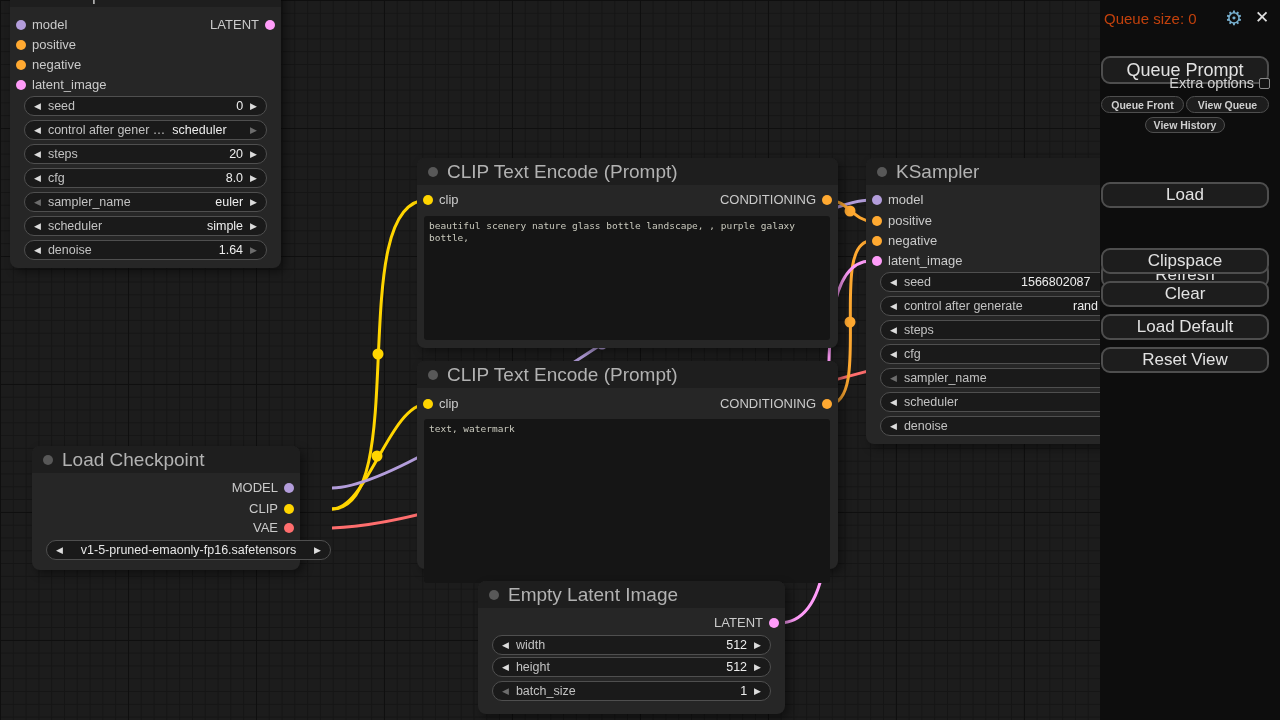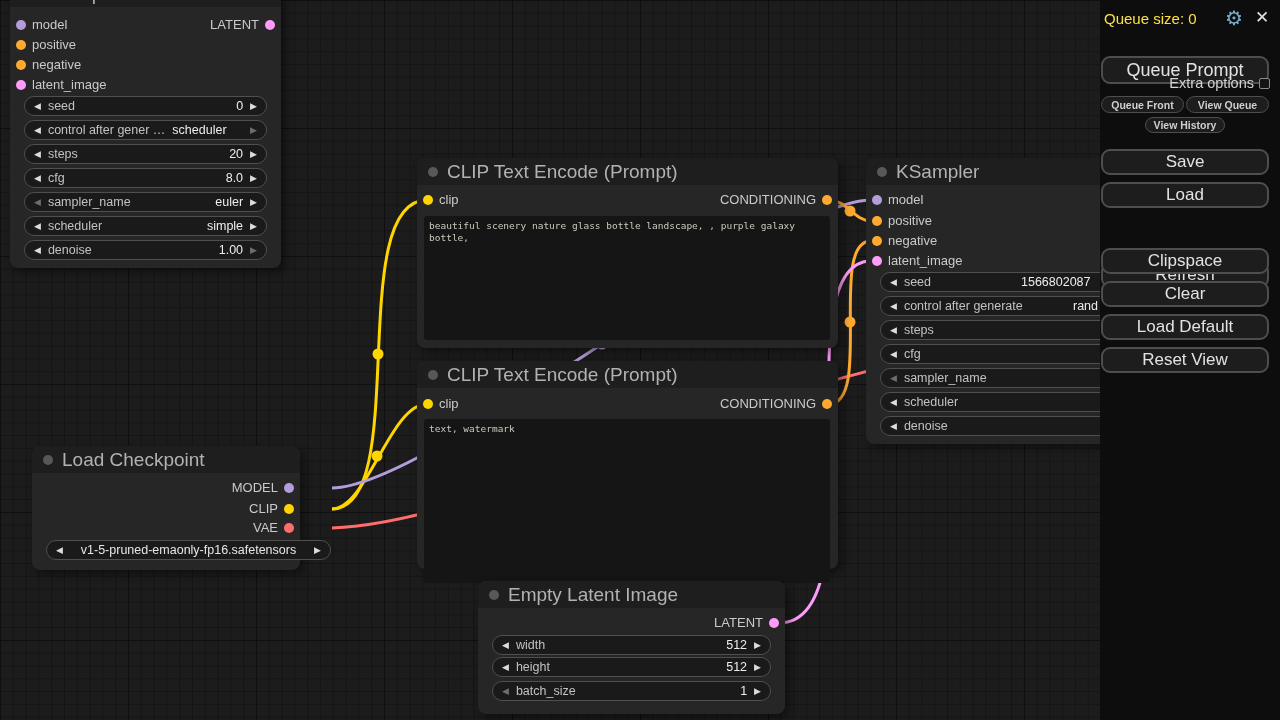--- a/index.html
+++ b/index.html
@@ -53,21 +53,21 @@
   .textarea {
     position:absolute; left:7px; right:8px; background:#151515; border-radius:3px;
     font-family:"DejaVu Sans Mono", monospace; font-size:9.5px; line-height:11.5px;
     color:#c9c9bd; padding:4px 5px; white-space:pre-wrap;
   }
   
   #menu-panel {
     position:absolute; right:0; top:0; width:180px; height:720px;
     background:#0d0d0d; z-index:5; color:#cccccc;
   }
-  .queue-size { position:absolute; left:4px; top:10px; font-size:15px; color:#fde047; }
+  .queue-size { position:absolute; left:4px; top:10px; font-size:15px; color:#c2410c; }
   .gear { position:absolute; left:125px; top:7px; font-size:20px; color:#76aecd;
     line-height:22px; cursor:pointer; }
   .close-x { position:absolute; left:155px; top:7px; font-size:17px; color:#e0e0e0;
     line-height:22px; cursor:pointer; }
   .btn {
     position:absolute; left:1px; width:168px; background:#1d1d1d;
     border:2px solid #4e4e4e; border-radius:9px; color:#e2e2e2;
     display:flex; align-items:center; justify-content:center; cursor:pointer;
   }
   .btn-big { height:28px; font-size:18px; }
@@ -169,21 +169,21 @@
     <span class="arrow">◀</span>
     <span>scheduler</span>
     <span class="wspacer"></span>
     <span class="wvalue">simple</span>
     <span class="arrow">▶</span>
   </div>
   <div class="widget" style="top:260px; width:243px;">
     <span class="arrow">◀</span>
     <span>denoise</span>
     <span class="wspacer"></span>
-    <span class="wvalue">1.00</span>
+    <span class="wvalue">1.64</span>
     <span class="arrow muted">▶</span>
   </div>
 </div>
 
 <div class="node" style="left:417px; top:158px; width:421px; height:190px;">
   <div class="node-title">
     <span class="title-dot"></span>
     <span class="title-text">CLIP Text Encode (Prompt)</span>
   </div>
   <div class="slot in" style="top:32px;">
@@ -331,20 +331,19 @@
   <div class="btn btn-big" style="top:38px;margin-top:18px;">Queue Prompt</div>
 
   <div class="extra-row">
     <span>Extra options</span><span class="checkbox"></span>
   </div>
 
   <div class="btn btn-small" style="top:96px; left:1px; width:83px;">Queue Front</div>
   <div class="btn btn-small" style="top:96px; left:86px; width:83px;">View Queue</div>
   <div class="btn btn-small" style="top:117px; left:45px; width:80px; height:16px;">View History</div>
 
-  <div class="btn btn-mid" style="top:149px;">Save</div>
   <div class="btn btn-mid" style="top:182px;">Load</div>
   <div class="btn btn-mid" style="top:214px;margin-top:48px;">Refresh</div>
   <div class="btn btn-mid" style="top:248px;">Clipspace</div>
   <div class="btn btn-mid" style="top:281px;">Clear</div>
   <div class="btn btn-mid" style="top:347px;">Reset View</div>
   <div class="btn btn-mid" style="top:314px;">Load Default</div>
 </div>
 
 </body></html>

